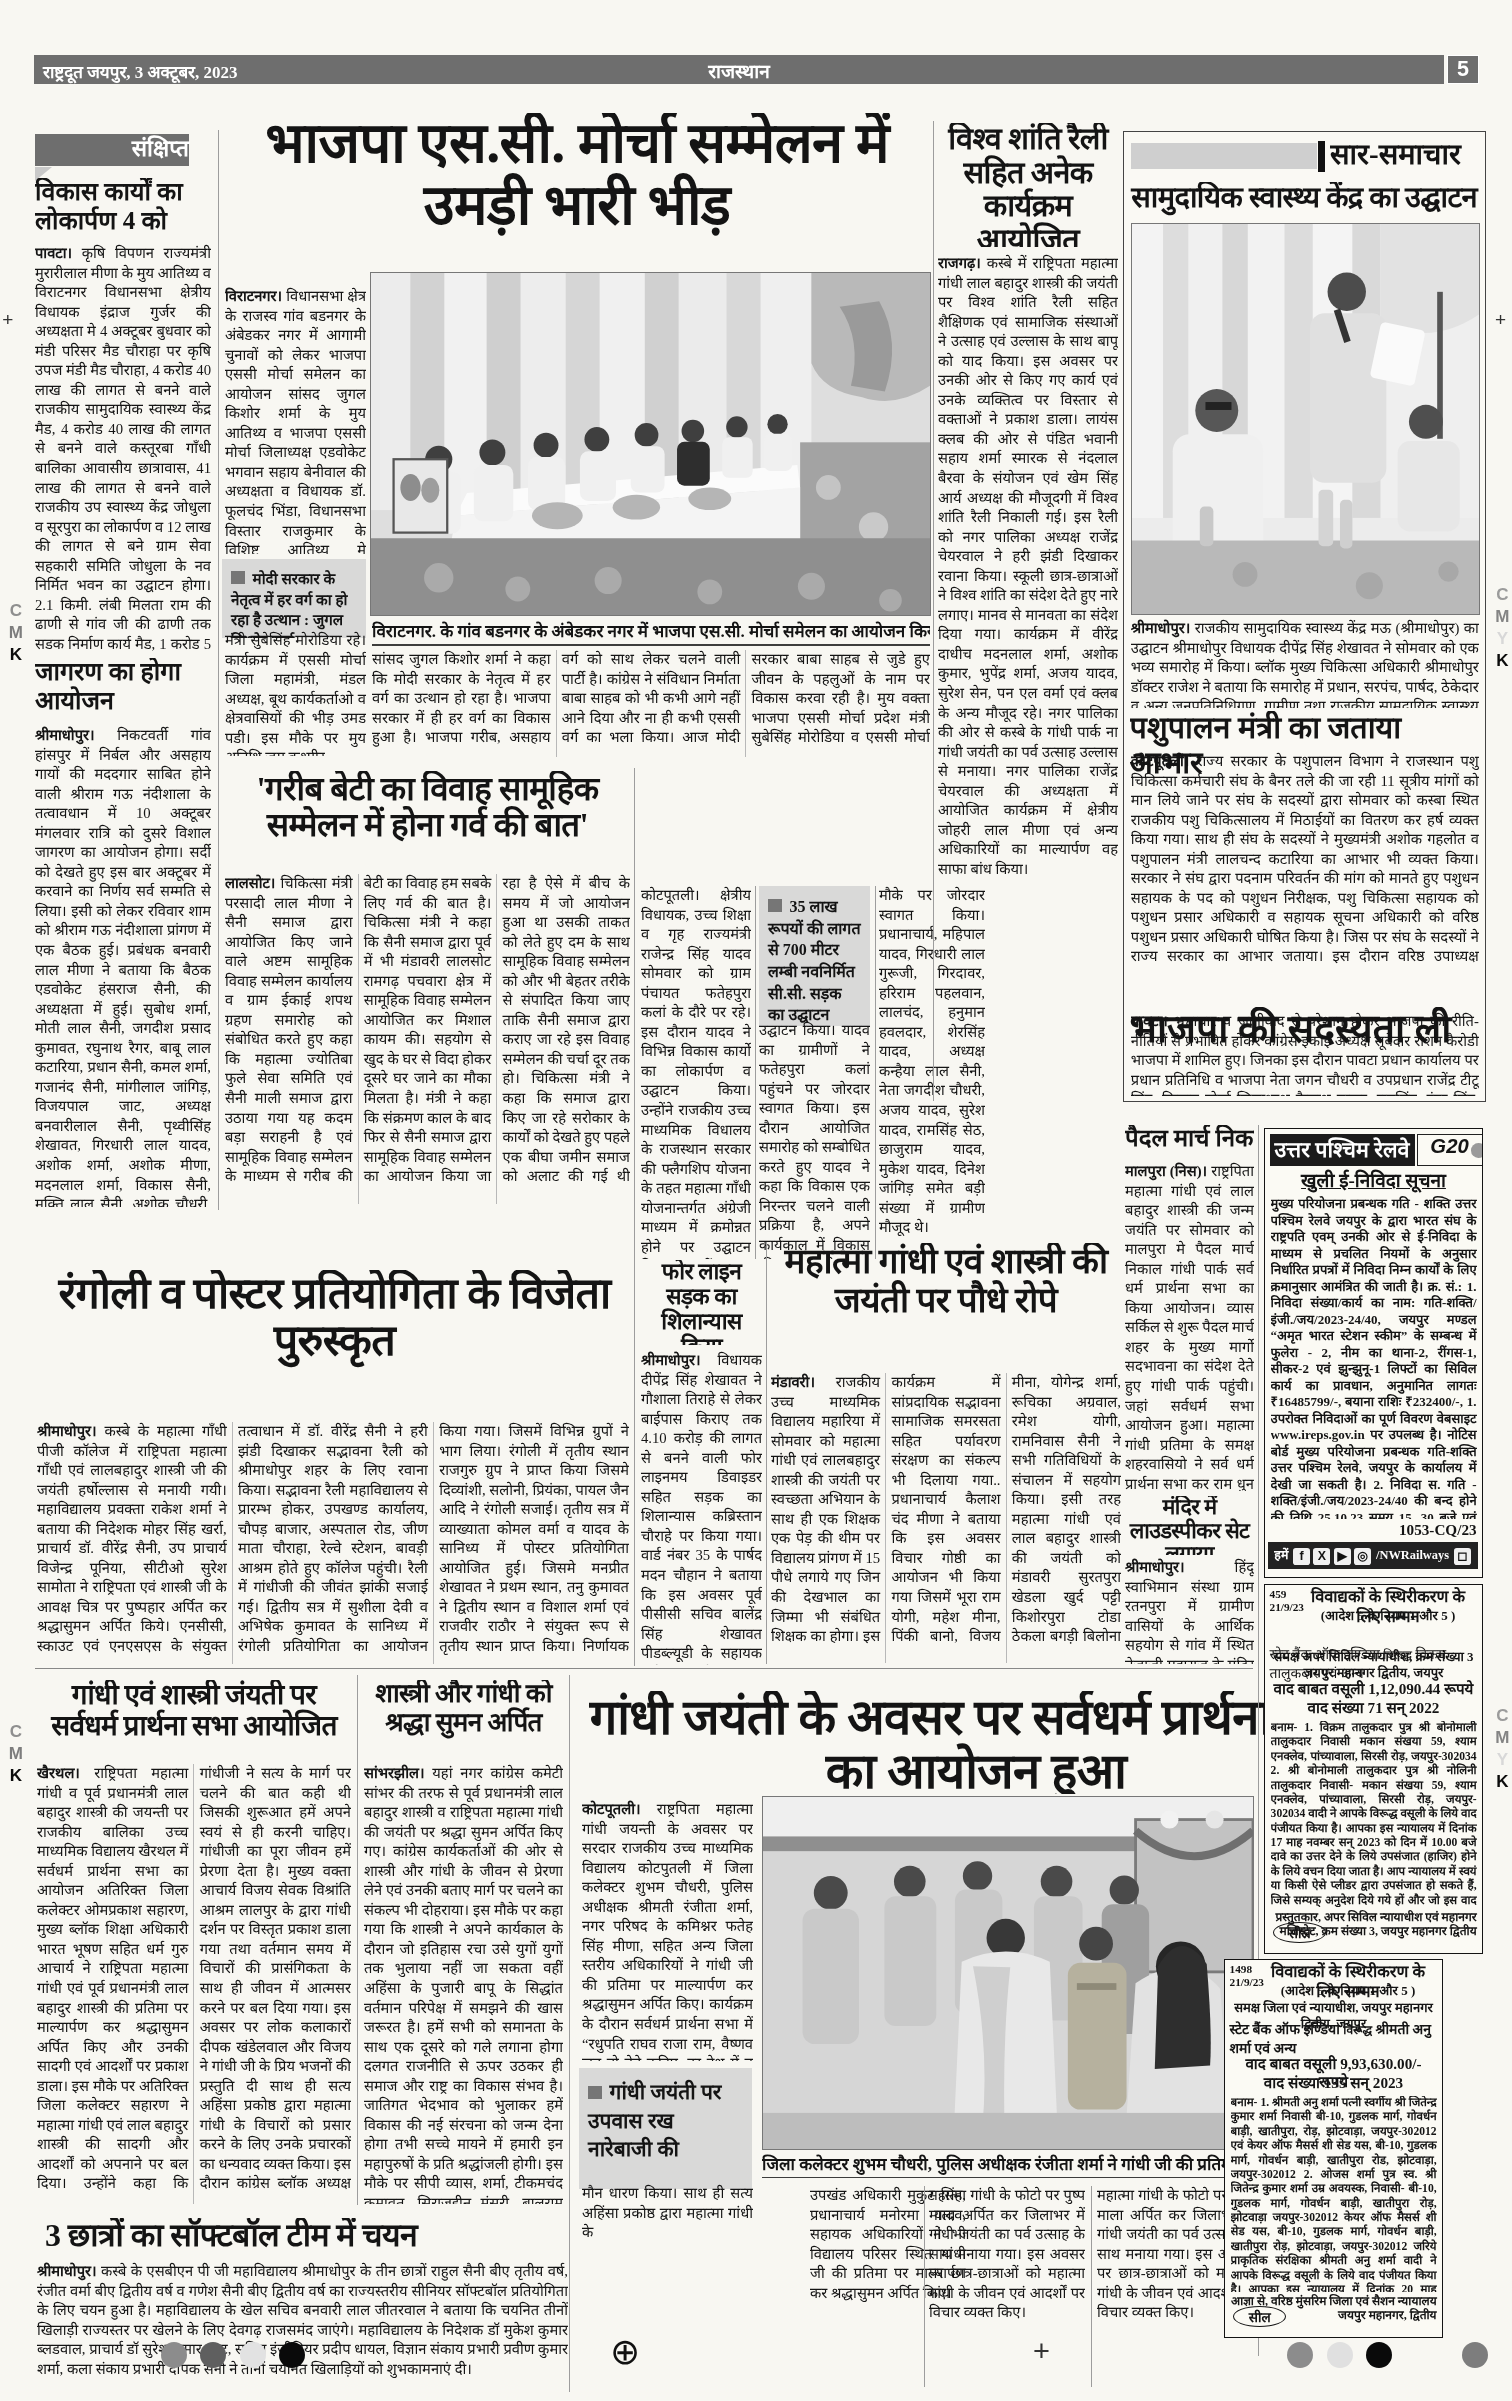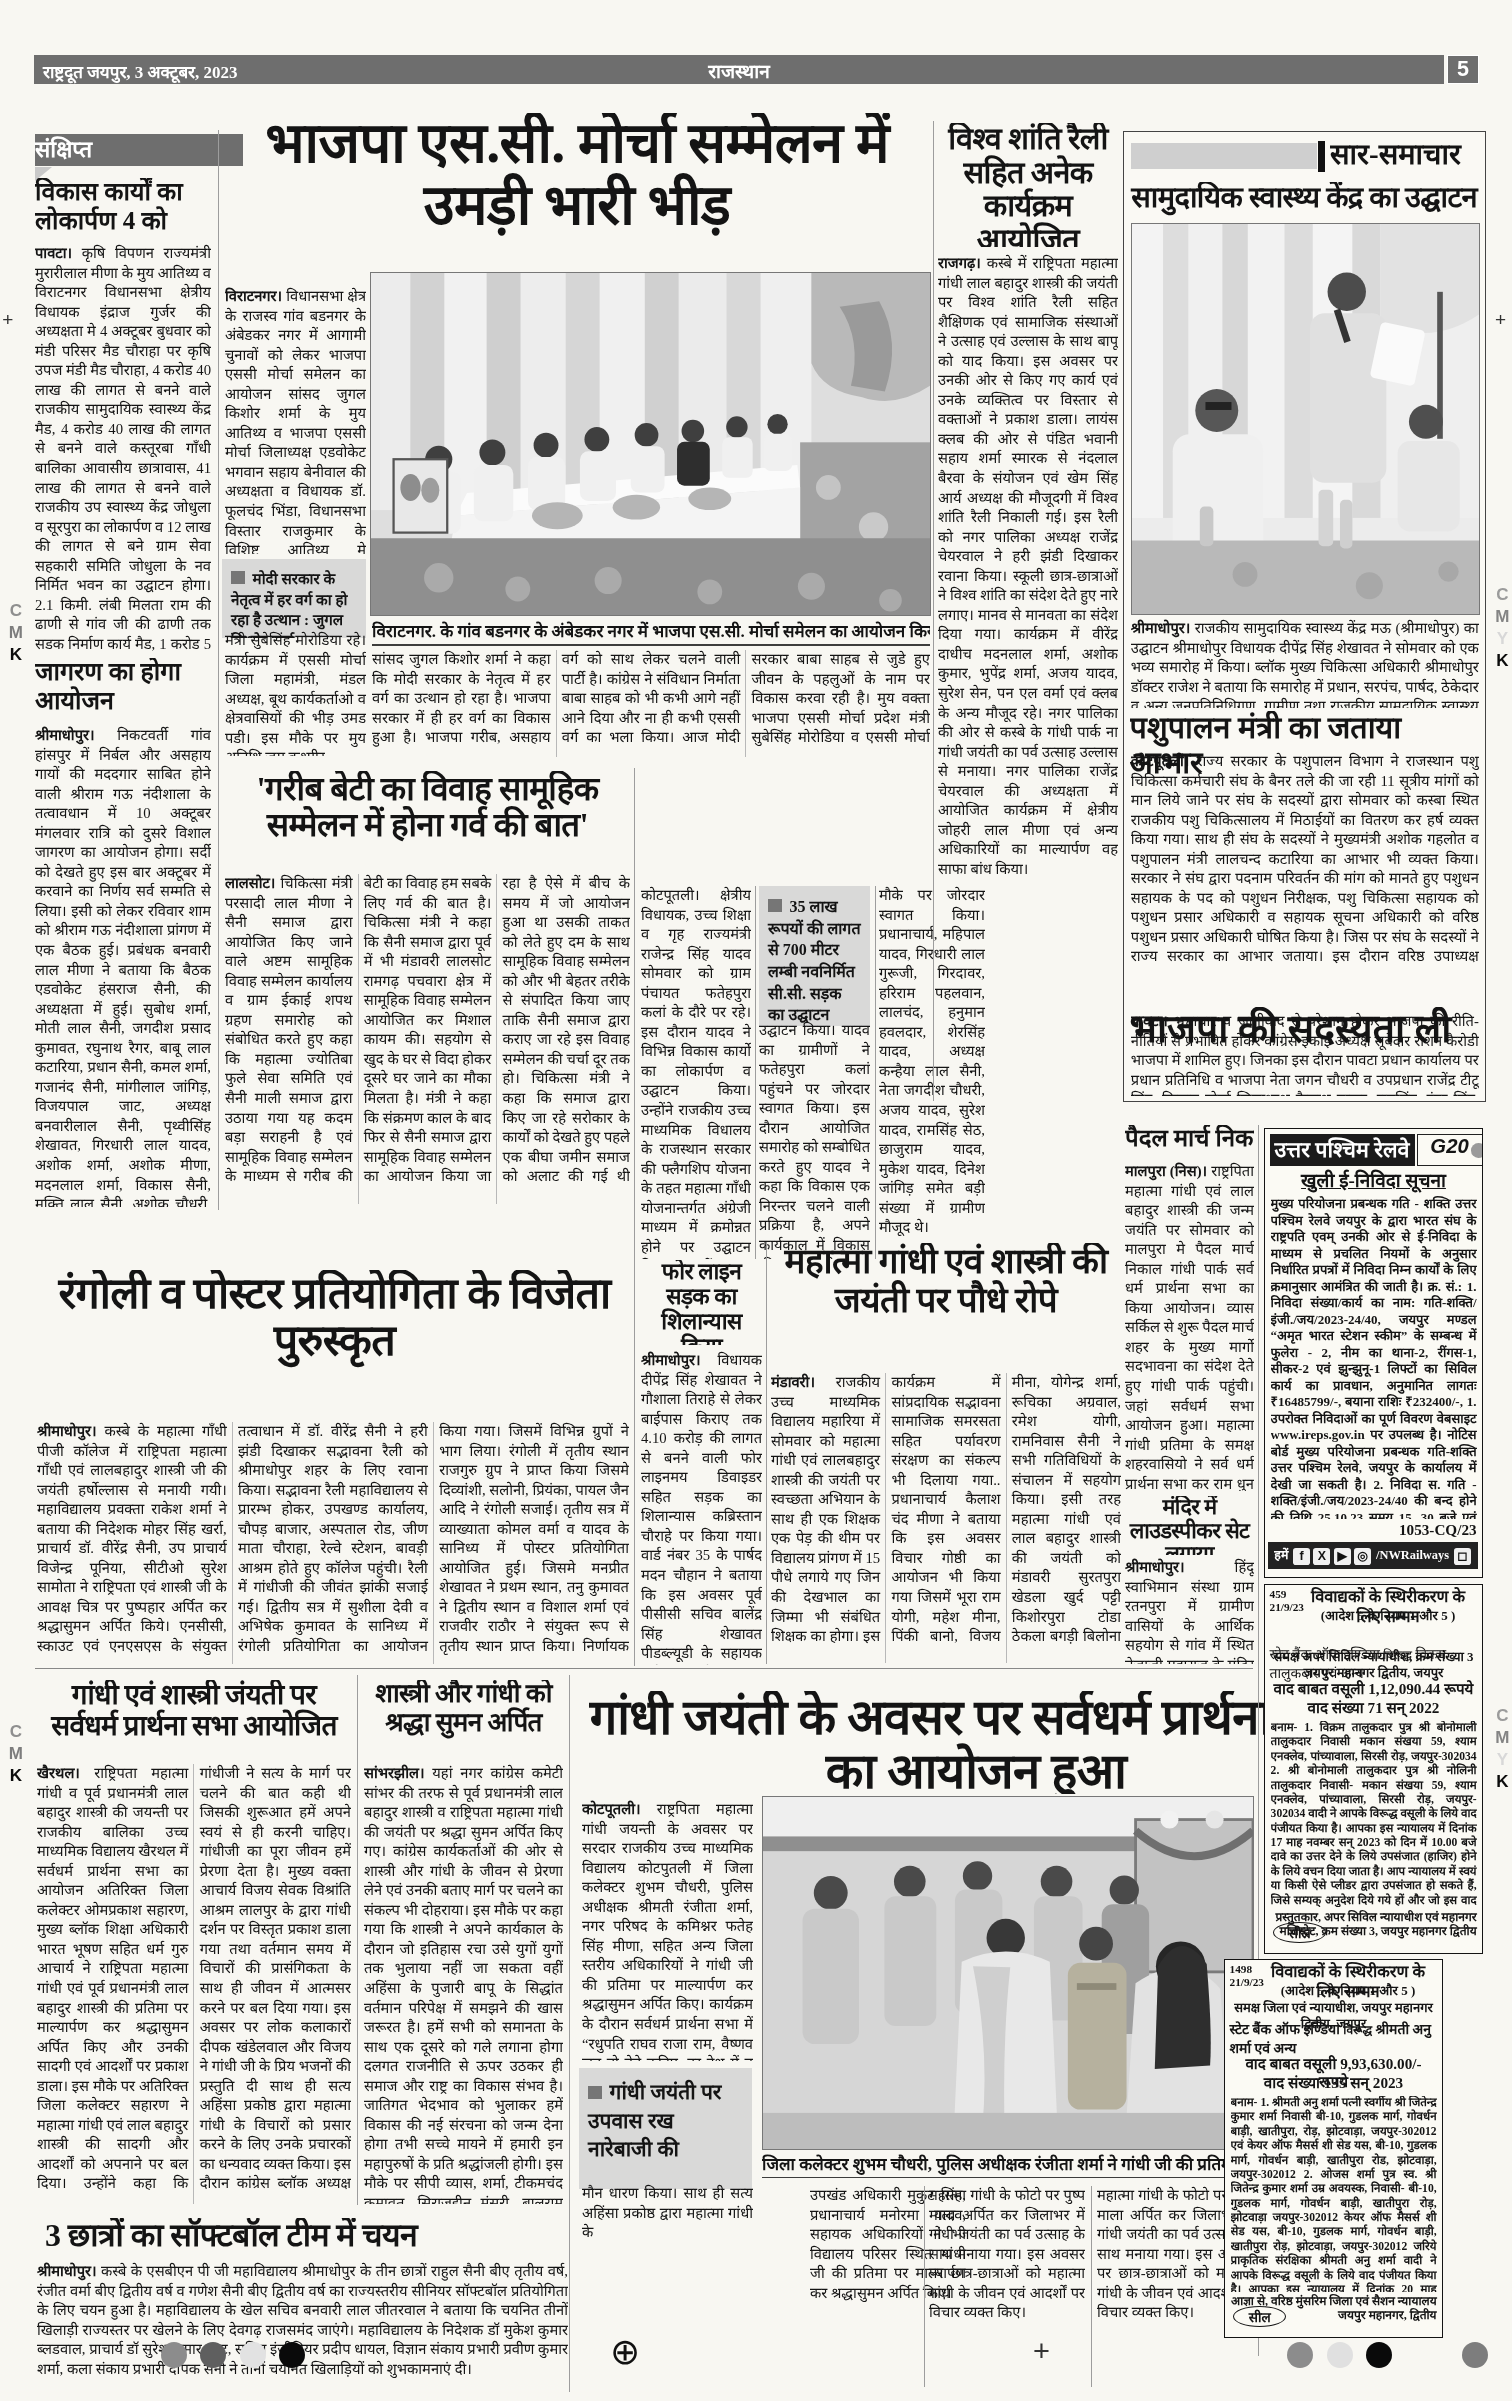--- a/index.html
+++ b/index.html
@@ -57,21 +57,21 @@
     <div style="color:#848484;">M</div>
     <div style="color:#d8d8d8;">Y</div>
     <div style="color:#0c0c0c;">K</div>
   </div>
   <div class="edge" style="left:4.5px;top:1721px;">
     <div style="color:#8f8f8f;">C</div>
     <div style="color:#7d7d7d;">M</div>
     <div style="color:#0c0c0c;">K</div>
   </div>
 
-  <div class="a bar" style="left:35px;top:134px;width:208px;height:32px;text-align:left;font-size:22.6px;font-weight:700;line-height:32px;">संक्षिप्त</div>
+  <div class="a bar" style="left:35px;top:134px;width:154px;height:32px;text-align:right;font-size:22.6px;font-weight:700;line-height:32px;font-family:Liberation Mono, monospace;">संक्षिप्त</div>
   <div class="a" style="left:35px;top:167px;width:0;height:0;border-left:17px solid #c9c9c9;border-bottom:14.7px solid transparent;"></div>
   <div class="a lttl" style="left:35px;top:178px;width:176px;height:62px;font-size:25px;">विकास कार्यों का लोकार्पण 4 को</div>
   <div class="a bt" style="left:35px;top:244px;width:176px;height:408px;"><span class="dl">पावटा। </span><span>कृषि विपणन राज्यमंत्री मुरारीलाल मीणा के मुय आतिथ्य व विराटनगर विधानसभा क्षेत्रीय विधायक इंद्राज गुर्जर की अध्यक्षता मे 4 अक्टूबर बुधवार को मंडी परिसर मैड चौराहा पर कृषि उपज मंडी मैड चौराहा, 4 करोड 40 लाख की लागत से बनने वाले राजकीय सामुदायिक स्वास्थ्य केंद्र मैड, 4 करोड 40 लाख की लागत से बनने वाले कस्तूरबा गाँधी बालिका आवासीय छात्रावास, 41 लाख की लागत से बनने वाले राजकीय उप स्वास्थ्य केंद्र जोधुला व सूरपुरा का लोकार्पण व 12 लाख की लागत से बने ग्राम सेवा सहकारी समिति जोधुला के नव निर्मित भवन का उद्घाटन होगा। 2.1 किमी. लंबी मिलता राम की ढाणी से गांव जी की ढाणी तक सडक निर्माण कार्य मैड, 1 करोड 5 लाख की लागत से 3 किमी. लंबी मैड से जाटो की ढाणी तक सडक निर्माण कार्य का शिलान्यास करेंगे। कार्यक्रम में जनप्रतिनिधि, प्रसासन, विभागीय अधिकारी, क्षेत्रवासी व ग्रामीण जन मौजूद रहेंगे।</span></div>
   <div class="a lttl" style="left:35px;top:658px;width:176px;height:61px;font-size:25px;">जागरण का होगा आयोजन</div>
   <div class="a bt" style="left:35px;top:726px;width:176px;height:481px;"><span class="dl">श्रीमाधोपुर। </span><span>निकटवर्ती गांव हांसपुर में निर्बल और असहाय गायों की मददगार साबित होने वाली श्रीराम गऊ नंदीशाला के तत्वावधान में 10 अक्टूबर मंगलवार रात्रि को दुसरे विशाल जागरण का आयोजन होगा। सर्दी को देखते हुए इस बार अक्टूबर में करवाने का निर्णय सर्व सम्मति से लिया। इसी को लेकर रविवार शाम को श्रीराम गऊ नंदीशाला प्रांगण में एक बैठक हुई। प्रबंधक बनवारी लाल मीणा ने बताया कि बैठक एडवोकेट हंसराज सैनी, की अध्यक्षता में हुई। सुबोध शर्मा, मोती लाल सैनी, जगदीश प्रसाद कुमावत, रघुनाथ रैगर, बाबू लाल कटारिया, प्रधान सैनी, कमल शर्मा, गजानंद सैनी, मांगीलाल जांगिड़, विजयपाल जाट, अध्यक्ष बनवारीलाल सैनी, पृथ्वीसिंह शेखावत, गिरधारी लाल यादव, अशोक शर्मा, अशोक मीणा, मदनलाल शर्मा, विकास सैनी, मुक्ति लाल सैनी, अशोक चौधरी, किरोड़ीमल सैनी, विकास कुमार, मोतीराम, चरणसिंह शेखावत आदि ने भाग लिया।</span></div>
 
   <div class="vr" style="left:218px;top:130px;height:1080px;"></div>
 
   <div class="a ttl" style="left:225px;top:113px;width:704px;height:167px;font-size:56px;">भाजपा एस.सी. मोर्चा सम्मेलन में उमड़ी भारी भीड़</div>
   <div class="a bt" style="left:225px;top:287px;width:141px;height:267px;"><span class="dl">विराटनगर। </span><span>विधानसभा क्षेत्र के राजस्व गांव बडनगर के अंबेडकर नगर में आगामी चुनावों को लेकर भाजपा एससी मोर्चा समेलन का आयोजन सांसद जुगल किशोर शर्मा के मुय आतिथ्य व भाजपा एससी मोर्चा जिलाध्यक्ष एडवोकेट भगवान सहाय बेनीवाल की अध्यक्षता व विधायक डॉ. फूलचंद भिंडा, विधानसभा विस्तार राजकुमार के विशिष्ट आतिथ्य मे आयोजित किया गया। मुख्य वक्ता एससी मोर्चा प्रदेश</span></div>

